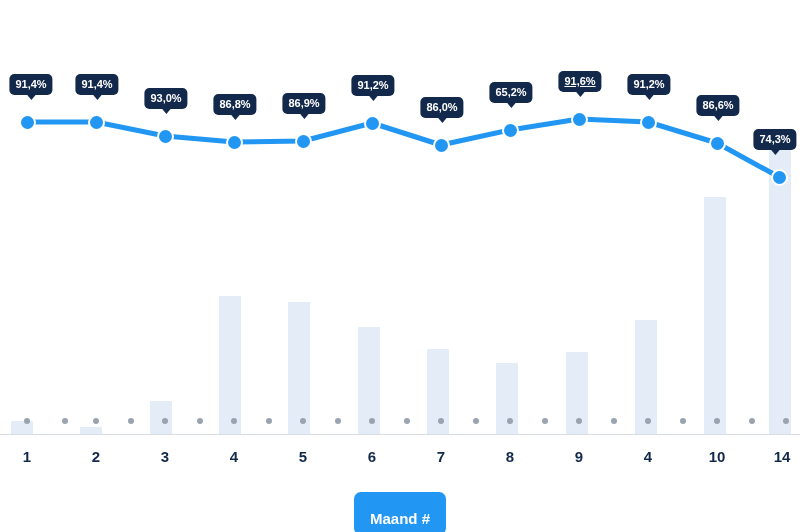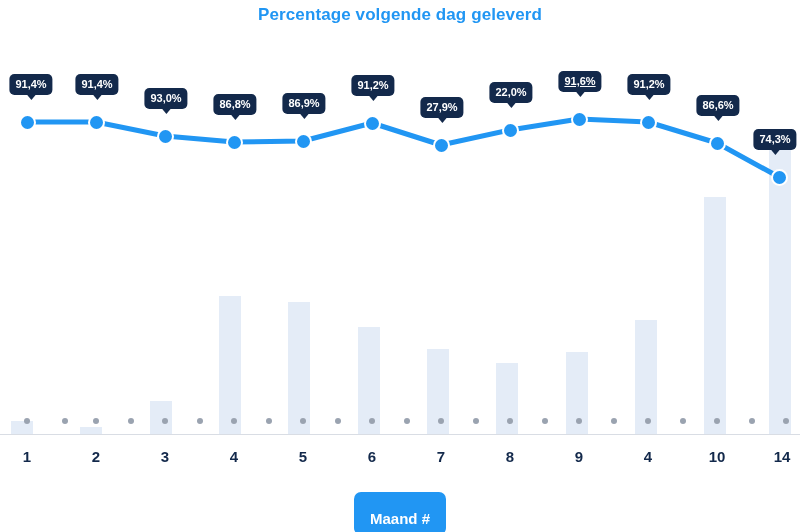--- a/index.html
+++ b/index.html
@@ -152,21 +152,20 @@
     padding: 19px 16px 8px 16px;
     line-height: 16px;
   }
 </style>
 </head>
 <body>
 
 <div class="page">
 
   <div class="title">
-    <span class="line">Percentage volgende dag geleverd</span>
   </div>
 
   <div class="plot">
 
     <div class="bars">
       <div class="bar" style="left:11px;  height:14px;"></div>
       <div class="bar" style="left:80px;  height:8px;"></div>
       <div class="bar" style="left:150px; height:34px;"></div>
       <div class="bar" style="left:219px; height:139px;"></div>
       <div class="bar" style="left:288px; height:133px;"></div>
@@ -198,22 +197,22 @@
       <div class="dot" style="left:779px; top:117px;"></div>
     </div>
 
     <div class="lines">
       <div class="callout" style="left:31px;  top:14px;">91,4%</div>
       <div class="callout" style="left:97px;  top:14px;">91,4%</div>
       <div class="callout" style="left:166px; top:28px;">93,0%</div>
       <div class="callout" style="left:235px; top:34px;">86,8%</div>
       <div class="callout" style="left:304px; top:33px;">86,9%</div>
       <div class="callout" style="left:373px; top:15px;">91,2%</div>
-      <div class="callout" style="left:442px; top:37px;">27,9%</div>
-      <div class="callout" style="left:511px; top:22px;">22,0%</div>
+      <div class="callout" style="left:442px; top:37px;">86,0%</div>
+      <div class="callout" style="left:511px; top:22px;">65,2%</div>
       <div class="callout" style="left:580px; top:11px;text-decoration:underline;">91,6%</div>
       <div class="callout" style="left:649px; top:14px;">91,2%</div>
       <div class="callout" style="left:718px; top:35px;">86,6%</div>
       <div class="callout" style="left:775px; top:69px;">74,3%</div>
     </div>
 
     <div class="axis-line"></div>
 
     <div class="lines">
       <div class="axis-dot" style="left:27px;"></div>

